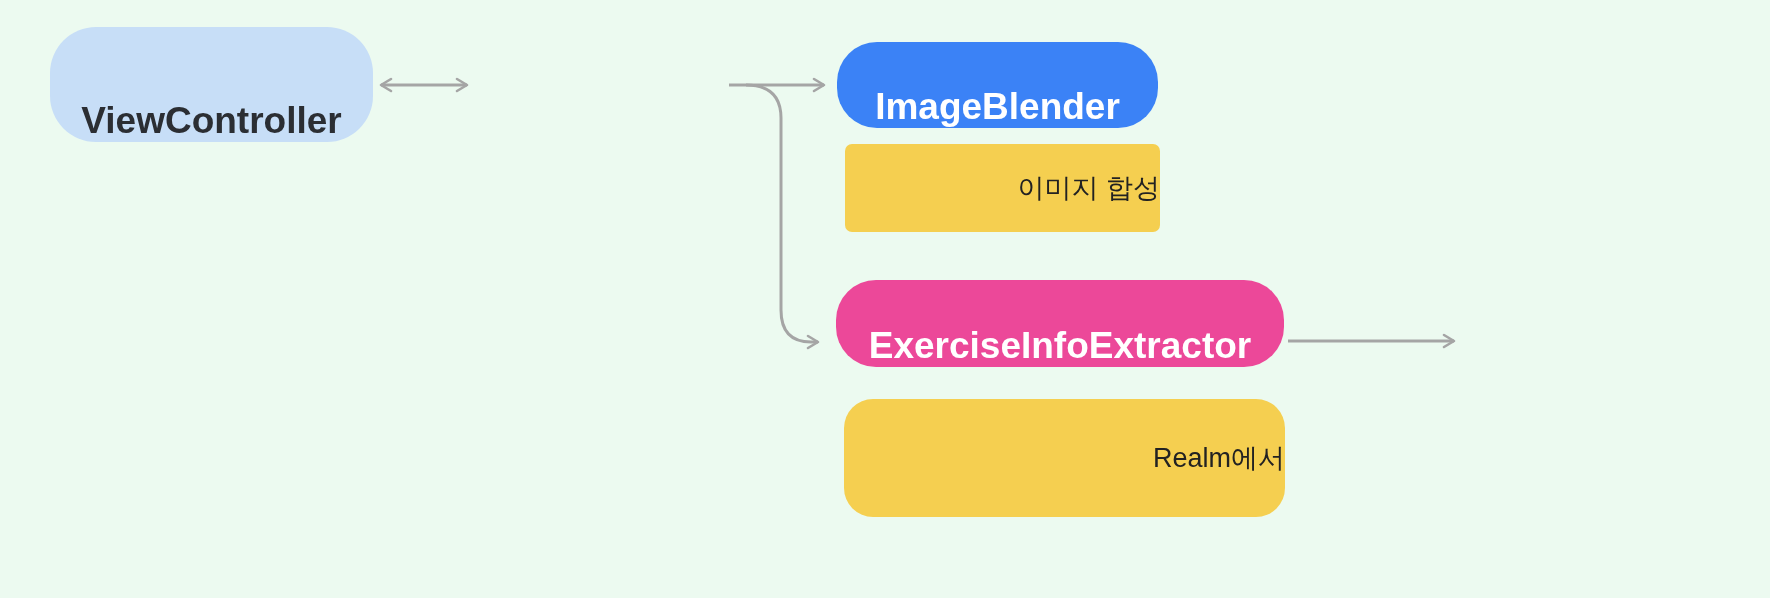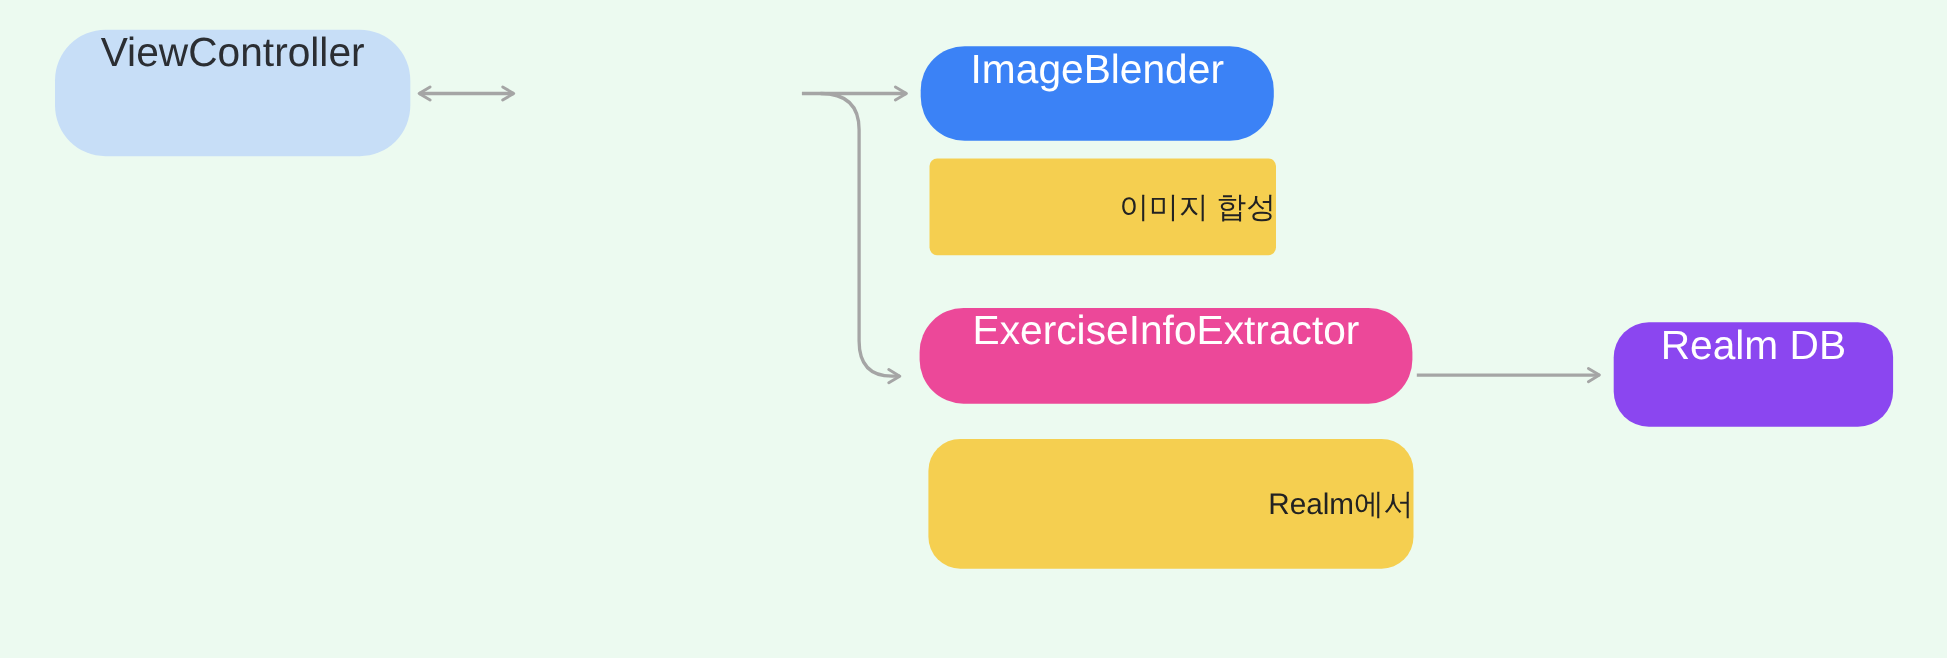--- a/index.html
+++ b/index.html
@@ -6,22 +6,22 @@
   body{
     width:1770px;height:598px;
     background:#ecfaf0;
     font-family:"Liberation Sans","DejaVu Sans",sans-serif;
     overflow:hidden;
   }
   .canvas{position:relative;width:1770px;height:598px;}
   .edges{position:absolute;left:0;top:0;pointer-events:none;}
   .node{
     position:absolute;
-    display:flex;align-items:flex-start;justify-content:center;
-    font-weight:400;
+    display:flex;align-items:flex-end;justify-content:center;
+    font-weight:700;
     white-space:nowrap;
     box-sizing:border-box;
   }
   .node-class{font-size:37px;color:#ffffff;border-radius:40px;}
   .note{
     position:absolute;
     display:flex;flex-direction:column;align-items:flex-end;justify-content:center;
     background:#f5cf50;
     color:#222222;
     border-radius:7px;
@@ -73,17 +73,14 @@
   </div>
 
   <div class="node node-class n-exercise">
     <span>ExerciseInfoExtractor</span>
   </div>
 
   <div class="note note-exercise">
     <span>Realm에서</span>
   </div>
 
-  <div class="node node-class n-realmdb">
-    <span>Realm DB</span>
-  </div>
 
 </div>
 
 </body></html>

